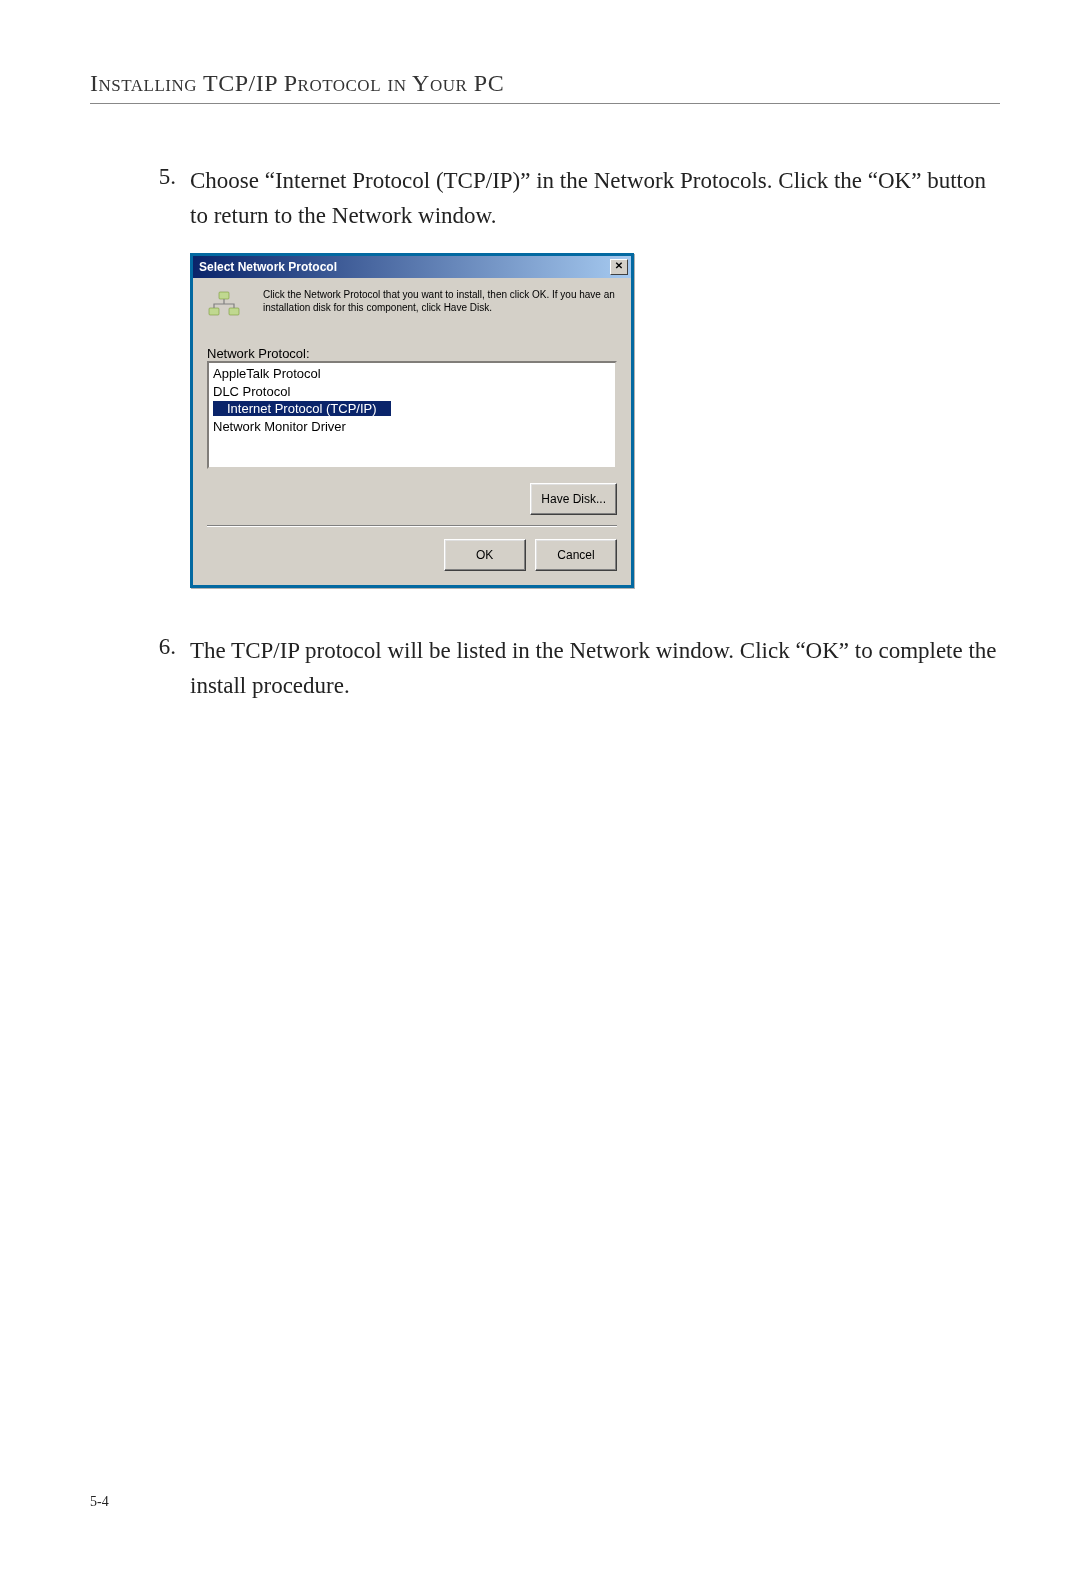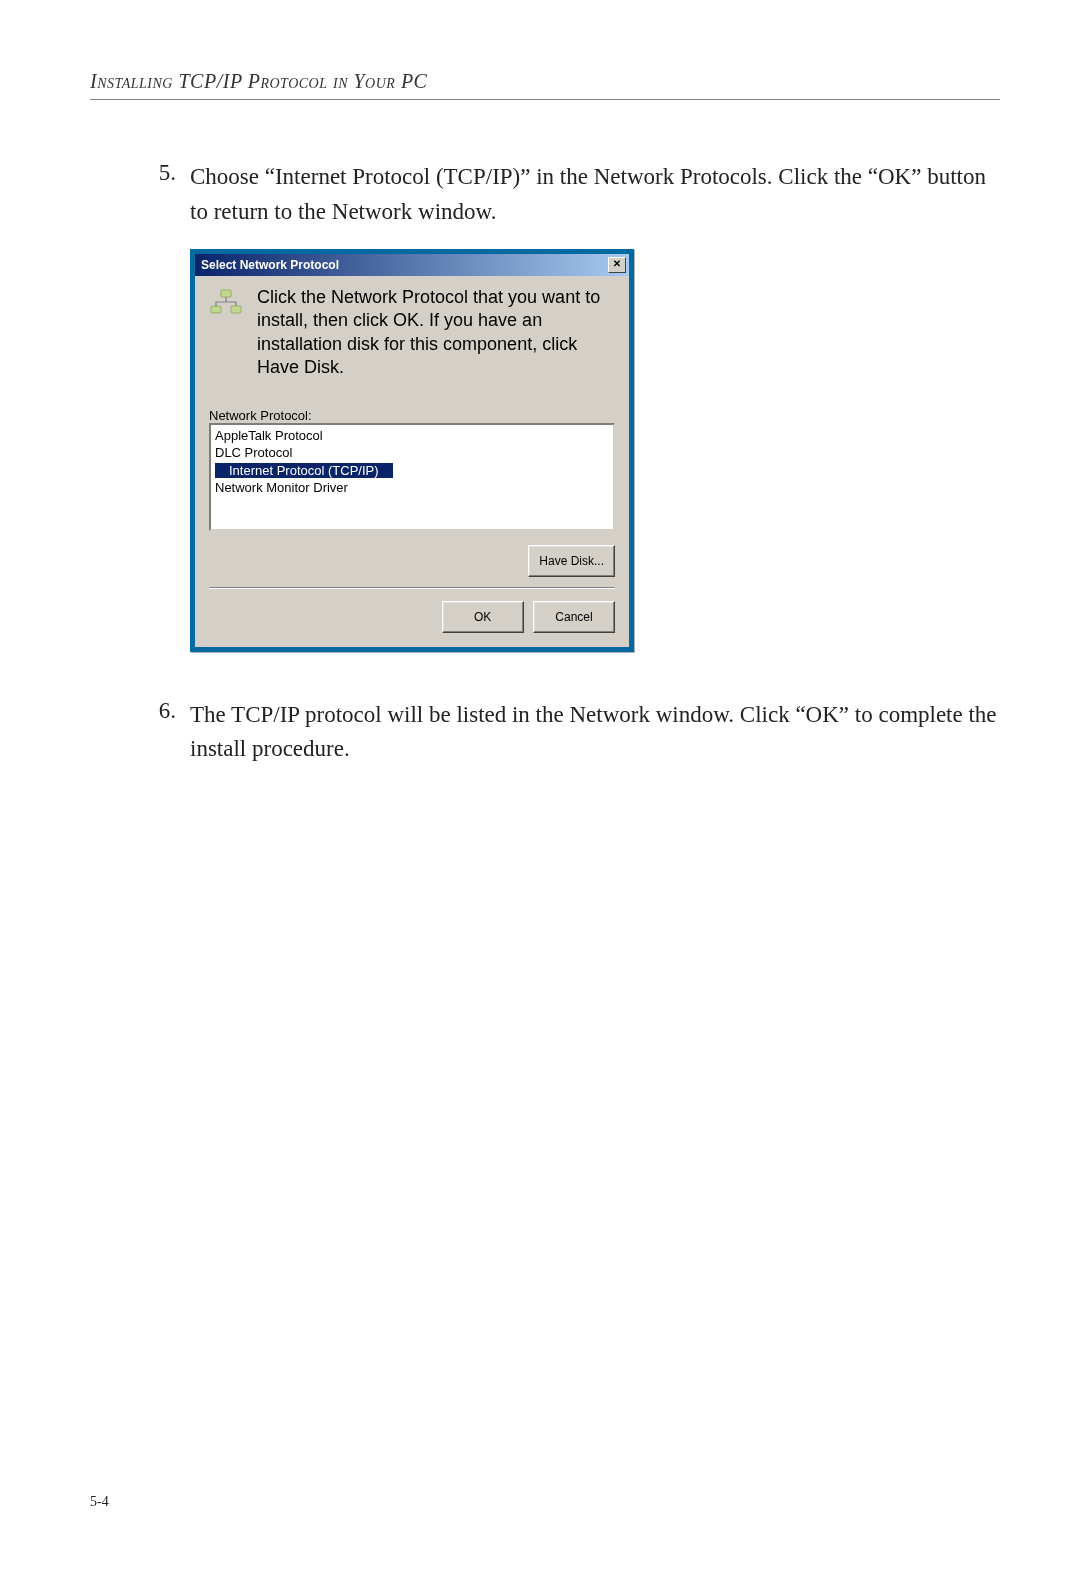--- a/index.html
+++ b/index.html
@@ -6,23 +6,22 @@
     body {
       width: 1080px;
       height: 1570px;
       background: #fff;
       font-family: Georgia, 'Times New Roman', serif;
       color: #333;
       position: relative;
       padding: 70px 80px 60px 90px;
     }
     .page-header {
-      font-style: italic;
       font-variant: small-caps;
-      font-size: 20px;
+      font-size: 24px;
       letter-spacing: 0.5px;
       color: #333;
       margin-bottom: 6px;
     }
     .header-rule {
       border: none;
       border-top: 1px solid #888;
       margin-bottom: 60px;
     }
     .content {
@@ -46,21 +45,21 @@
       color: #222;
     }
     .dialog-wrap {
       margin-left: 40px;
       margin-top: 14px;
       margin-bottom: 46px;
     }
     
     .win-dialog {
       width: 444px;
-      border: 5px solid #0369a1;
+      border: 3px solid #0369a1;
       background: #d4d0c8;
       font-family: Tahoma, Arial, sans-serif;
       font-size: 12px;
       box-shadow: 1px 1px 0 rgba(0,0,0,.3);
     }
     .titlebar {
       background: linear-gradient(to right, #0a246a, #a6caf0);
       color: #fff;
       font-weight: bold;
       height: 22px;
@@ -94,23 +93,24 @@
       gap: 14px;
       margin-bottom: 28px;
     }
     .protocol-icon {
       width: 34px;
       height: 28px;
       flex-shrink: 0;
       margin-top: 2px;
     }
     .instr-text {
-      font-size: 18px;
+      font-size: 10px;
       line-height: 1.3;
       color: #000;
+      margin-left: 8px;
     }
     .list-label {
       font-size: 13px;
       color: #000;
     }
     .proto-list {
       background: #fff;
       border: 2px inset #d4d0c8;
       height: 108px;
       padding: 2px 4px;

